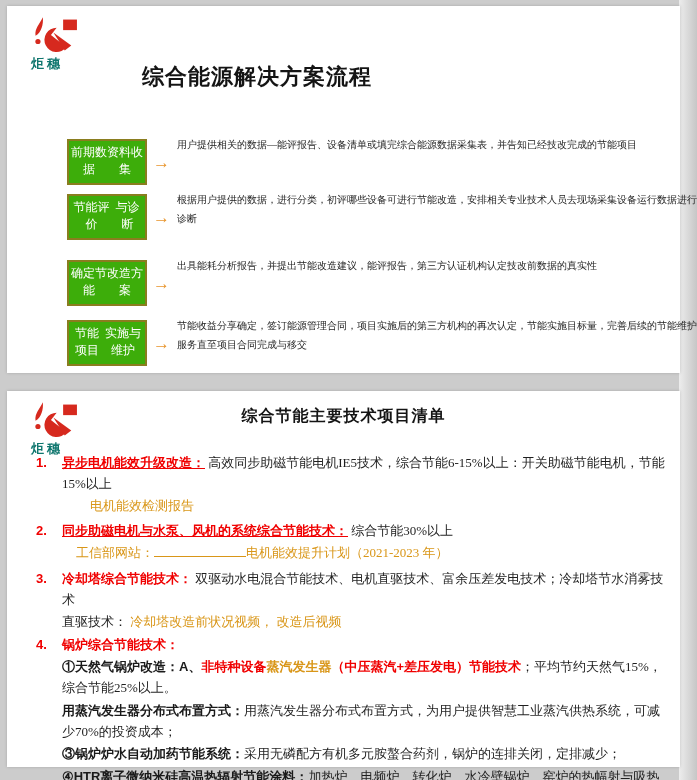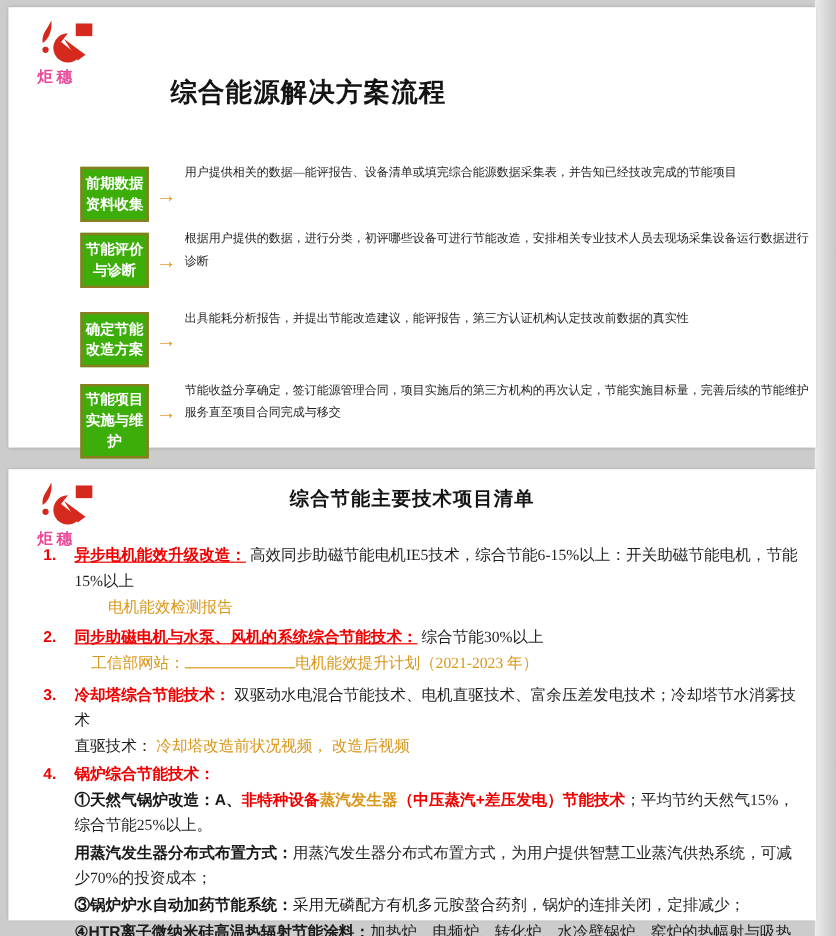--- a/index.html
+++ b/index.html
@@ -9,33 +9,33 @@
   .edge-shade { position:absolute; top:0; right:0; width:18px; height:100%;
     background:linear-gradient(to right,#ededed 0%,#c6c6c6 100%); }
   .page { position:absolute; left:7px; width:673px; background:#ffffff;
     box-shadow:0 0 3px rgba(0,0,0,0.18); }
   .page1 { top:6px; height:367px; }
   .page2 { top:391px; height:376px; }
 
   
   .logo { position:absolute; top:10px; left:22px; width:70px; text-align:left; }
   .logo svg { display:block; }
-  .logo-text { display:block; font-size:13px; font-weight:bold; color:#ec4899;
+  .logo-text { display:block; font-size:13px; font-weight:bold; color:#0f766e;
     letter-spacing:3px; margin-top:1px; padding-left:2px; }
 
   .slide-title { position:absolute; font-weight:bold; color:#141414; letter-spacing:1px;
     font-family:"Liberation Sans", sans-serif; }
   .page1 .slide-title { left:135px; top:56px; font-size:22px; }
   .page2 .slide-title { left:0; right:0; top:15px; font-size:16px; text-align:center; }
 
   
   .step { position:absolute; left:60px; display:flex; align-items:flex-start; }
-  .step-box { width:57px; min-height:46px; background:#3dad0a; border:2px solid #8a7d1f;
-    color:#ffffff; font-weight:bold; font-size:12px; line-height:1.45; text-align:center;
-    display:flex; flex-direction:column; justify-content:center; padding:3px 2px; flex:none; }
+  .step-box { width:80px; min-height:46px; background:#3dad0a; border:2px solid #8a7d1f;
+    color:#ffffff; font-weight:normal; font-size:12px; line-height:1.45; text-align:center;
+    display:flex; flex-direction:row; justify-content:center; padding:3px 2px; flex:none; }
   .step-arrow { color:#e8952c; font-size:17px; font-weight:bold; margin:14px 7px 0 6px; flex:none; }
   .step-desc { width:525px; font-size:10px; color:#1f1f1f; line-height:1.85;
     font-family:"Liberation Serif", serif; margin-top:-3px; }
   .s1 { top:133px; } .s2 { top:188px; } .s3 { top:254px; } .s4 { top:314px; }
 
   
   .list { position:absolute; top:62px; left:25px; right:14px; font-size:13px;
     color:#1f1f1f; font-family:"Liberation Serif", serif; line-height:1.6; }
   .li { position:relative; padding-left:30px; margin-bottom:3px; }
   .num { position:absolute; left:4px; top:0; font-weight:bold;

